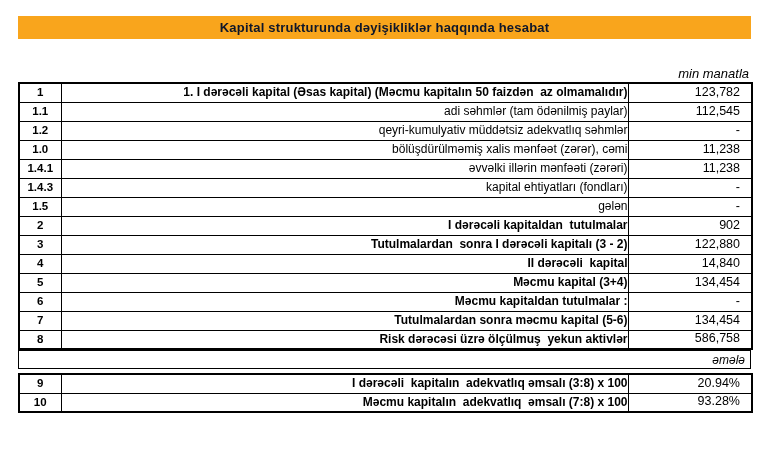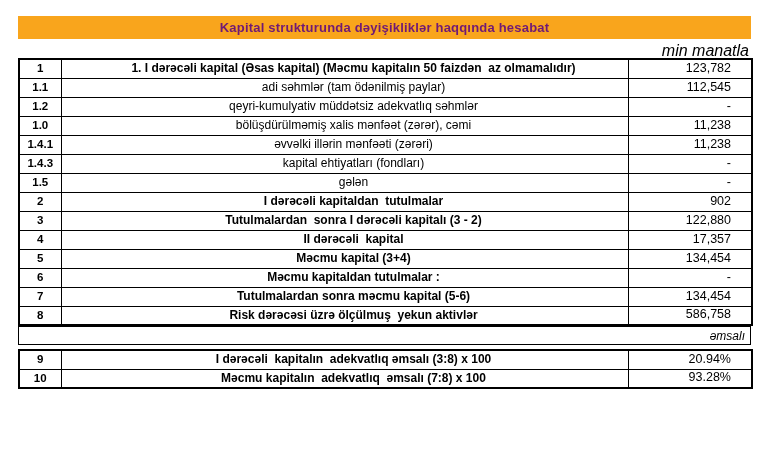--- a/index.html
+++ b/index.html
@@ -20,23 +20,24 @@
   .title-bar {
     height: 23px;
     display: flex; align-items: center; justify-content: center;
     font-size: 13px; font-weight: bold;
     letter-spacing: 0.2px;
   }
 
   .note-top {
     text-align: right;
     font-style: italic;
-    font-size: 16px;
+    font-size: 13px;
     padding: 3px 2px 2px 0;
     height: 19px;
+    margin-top: 24px;
   }
 
   table {
     border-collapse: collapse;
     width: 733px;
     table-layout: fixed;
   }
   table.bordered { border: 2px solid #000; }
   td {
     border: 1px solid #000;
@@ -44,42 +45,42 @@
     font-size: 12px;
     line-height: 1.1;
     padding: 1px 0;
     overflow: hidden;
   }
   col.c-no    { width: 42px; }
   col.c-label { width: 567px; }
   col.c-value { width: 124px; }
 
   td.c-no    { text-align: center; font-weight: bold; font-size: 11.5px; }
-  td.c-label { text-align: center; padding-left: 18px; white-space: pre-wrap; margin-left: 34px; }
-  td.c-value { text-align: right; padding-right: 20px; font-size: 12.5px; }
+  td.c-label { text-align: right; padding-left: 18px; white-space: pre-wrap; margin-left: 34px; }
+  td.c-value { text-align: right; padding-right: 11px; font-size: 12.5px; }
   tr.bold td.c-label { font-weight: bold; }
 
   .note-mid {
     width: 733px;
     height: 19px;
     border: 1px solid #000;
     margin-bottom: 4px;
     text-align: right;
     font-style: italic;
     font-size: 12px;
     padding: 2px 5px 0 0;
   }
 </style>
 </head>
 <body>
 
 <div class="page">
   <div class="content">
 
-    <div class="title-bar" style="background: rgb(249, 165, 28); color: #701a75;">
+    <div class="title-bar" style="background: rgb(249, 165, 28); color: #0f172a;">
       <span>Kapital strukturunda dəyişikliklər haqqında hesabat</span>
     </div>
 
     <div class="note-top">min manatla</div>
 
     <table class="bordered">
       <colgroup>
           <col class="c-no">
           <col class="c-label">
           <col class="c-value">
@@ -126,21 +127,21 @@
     <td class="c-value">902</td>
   </tr>
           <tr class="bold">
     <td class="c-no">3</td>
     <td class="c-label">Tutulmalardan  sonra I dərəcəli kapitalı (3 - 2)</td>
     <td class="c-value">122,880</td>
   </tr>
           <tr class="bold">
     <td class="c-no">4</td>
     <td class="c-label">II dərəcəli  kapital</td>
-    <td class="c-value">17,357</td>
+    <td class="c-value">14,840</td>
   </tr>
           <tr class="bold">
     <td class="c-no">5</td>
     <td class="c-label">Məcmu kapital (3+4)</td>
     <td class="c-value">134,454</td>
   </tr>
           <tr class="bold">
     <td class="c-no">6</td>
     <td class="c-label">Məcmu kapitaldan tutulmalar :</td>
     <td class="c-value">-</td>
@@ -151,21 +152,21 @@
     <td class="c-value">134,454</td>
   </tr>
           <tr class="bold">
     <td class="c-no">8</td>
     <td class="c-label">Risk dərəcəsi üzrə ölçülmuş  yekun aktivlər</td>
     <td class="c-value">586,758</td>
   </tr>
         </tbody>
     </table>
 
-    <div class="note-mid">əmsalı</div>
+    <div class="note-mid">əmələ</div>
 
     <table class="bordered">
       <colgroup>
           <col class="c-no">
           <col class="c-label">
           <col class="c-value">
         </colgroup>
       <tbody id="ratio-rows">
           <tr class="bold">
     <td class="c-no">9</td>

